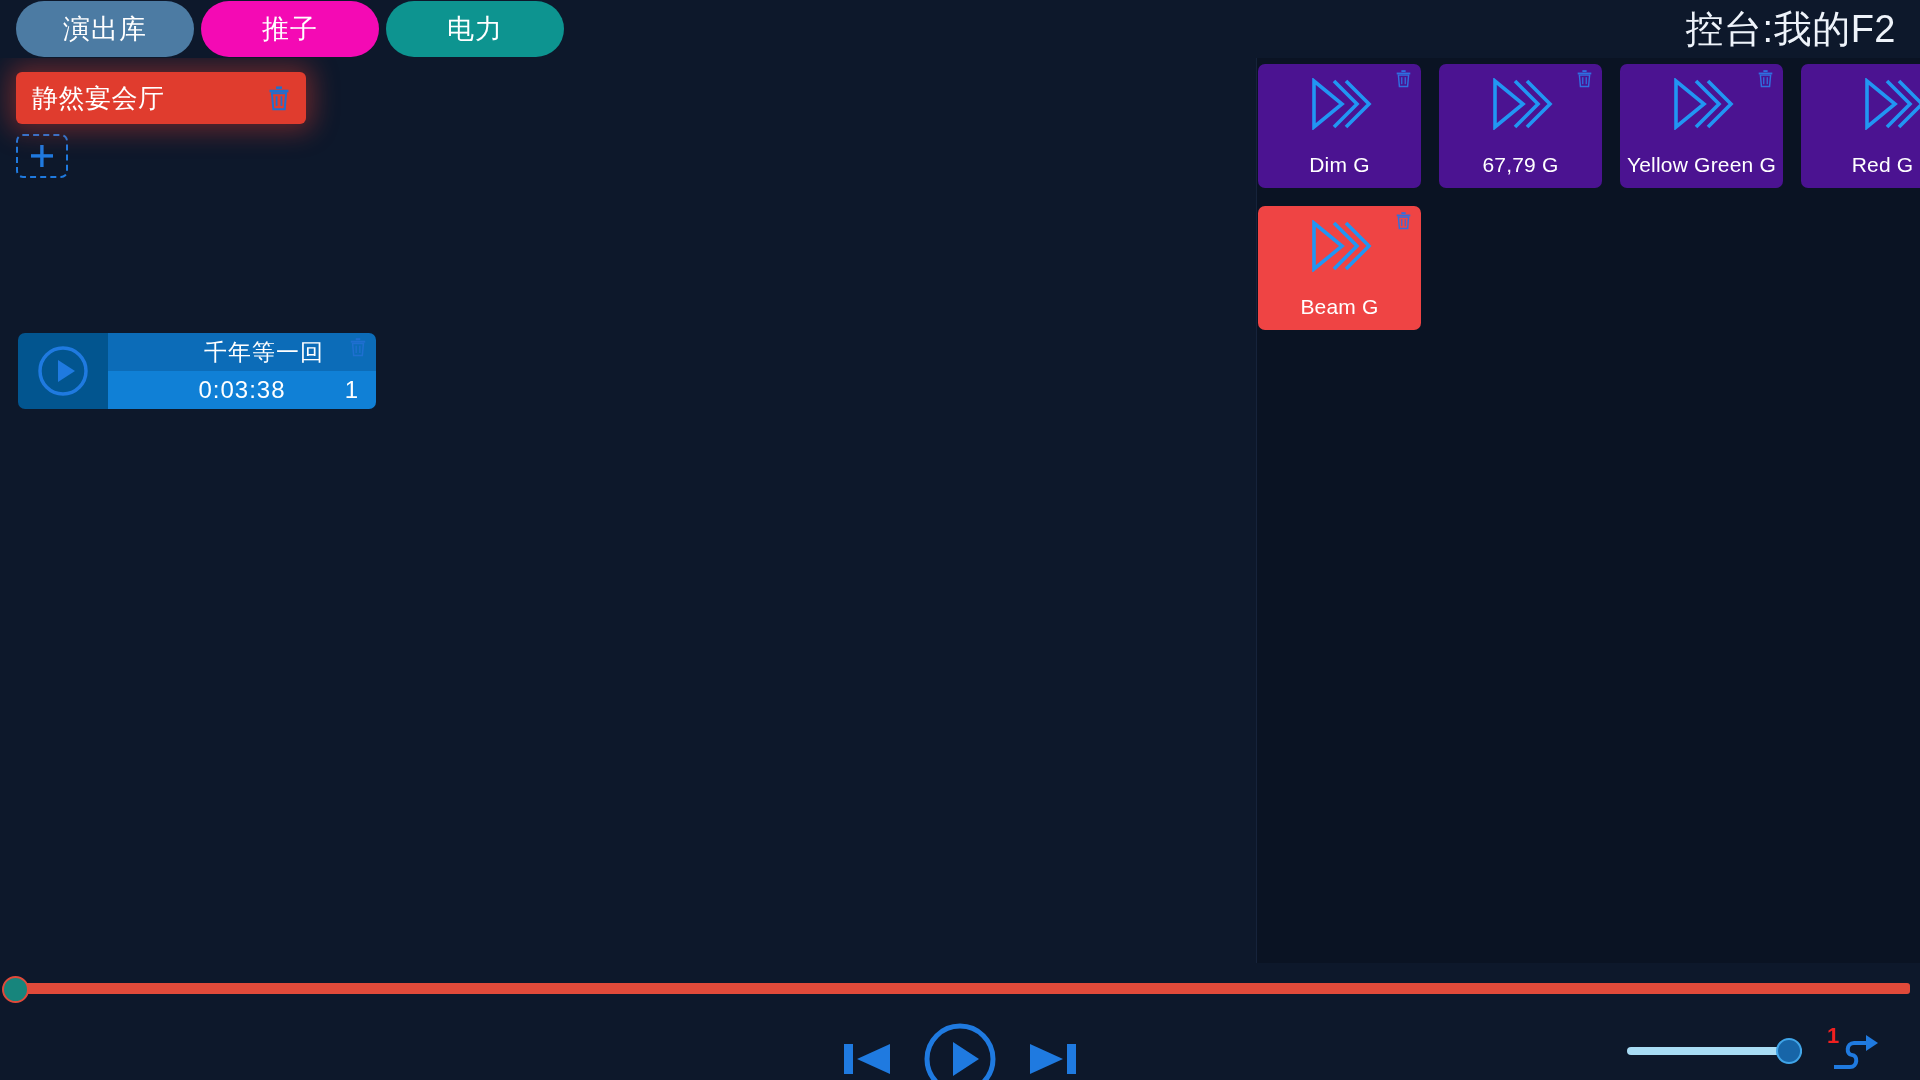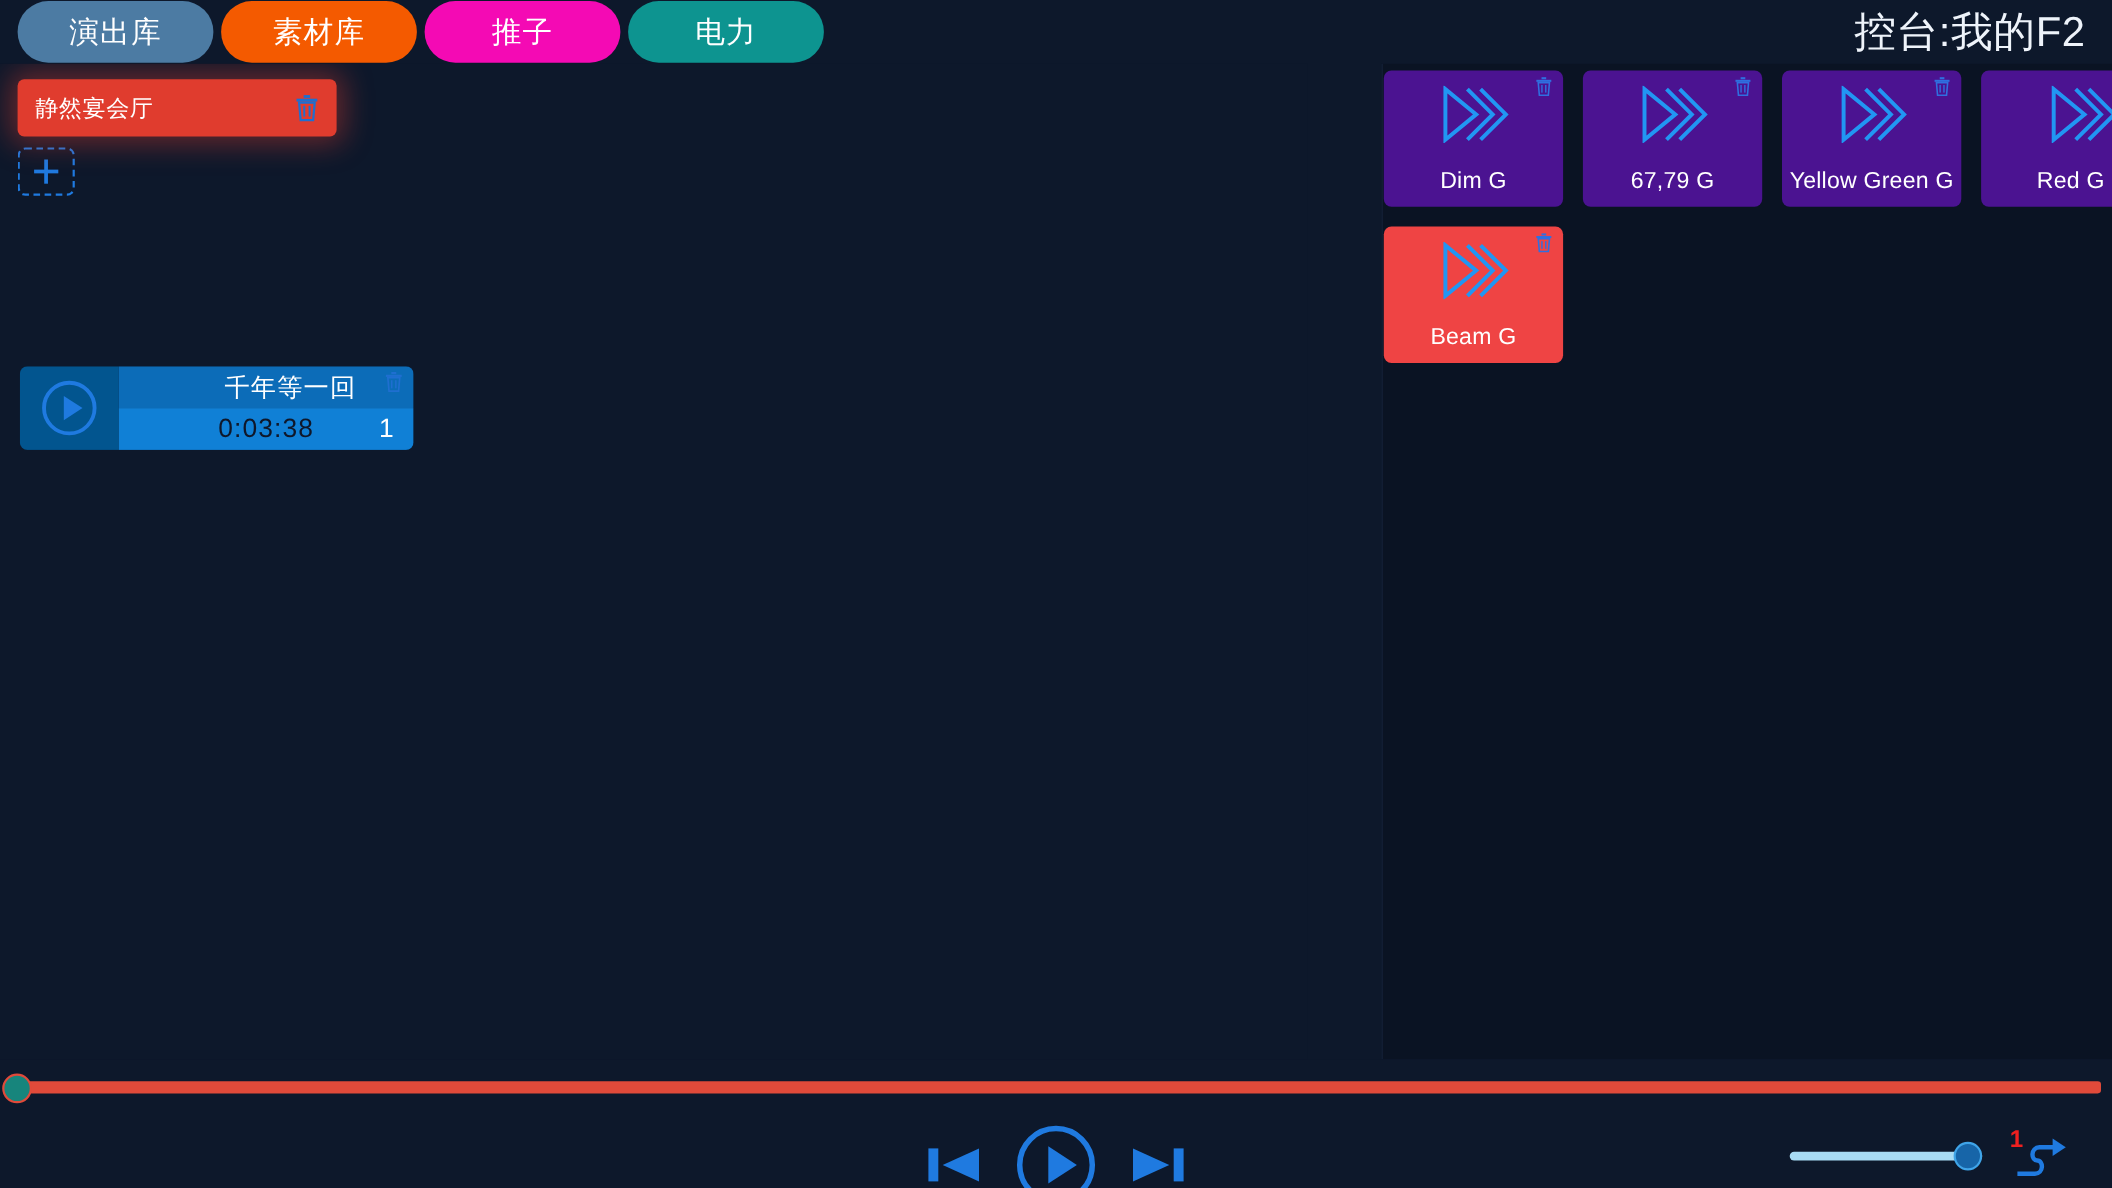--- a/index.html
+++ b/index.html
@@ -111,21 +111,21 @@
     align-items: center;
     justify-content: space-between;
     padding: 0 14px 0 16px;
     cursor: pointer;
     user-select: none;
     box-shadow: 0 0 26px 7px rgba(224,60,46,0.42);
   }
 
   .scene-chip-label {
     color: #ffffff;
-    font-size: 21px;
+    font-size: 26px;
     letter-spacing: 0.5px;
     white-space: nowrap;
     overflow: hidden;
     text-overflow: ellipsis;
   }
 
   .trash-btn {
     display: inline-flex;
     align-items: center;
     justify-content: center;
@@ -207,21 +207,21 @@
 
   .track-meta-row {
     flex: 1;
     display: flex;
     align-items: center;
     justify-content: center;
     position: relative;
   }
 
   .track-time {
-    color: #0f172a;
+    color: #ffffff;
     font-size: 24px;
     letter-spacing: 1px;
   }
 
   .track-count {
     position: absolute;
     right: 18px;
     top: 50%;
     transform: translateY(-50%);
     color: #ffffff;
@@ -394,23 +394,20 @@
 </style>
 </head>
 <body>
 
 <div id="app">
 
   <div class="topbar">
     <div class="tabs" id="tab-bar">
         <div class="tab" style="background: rgb(76, 123, 163);">
           <span>演出库</span>
-        </div>
-        <div class="tab" style="background: rgb(244, 90, 0);">
-          <span>素材库</span>
         </div>
         <div class="tab" style="background: rgb(244, 10, 180);">
           <span>推子</span>
         </div>
         <div class="tab" style="background: rgb(13, 148, 144);">
           <span>电力</span>
         </div>
       </div>
     <div class="console-title">控台:我的F2</div>
   </div>

